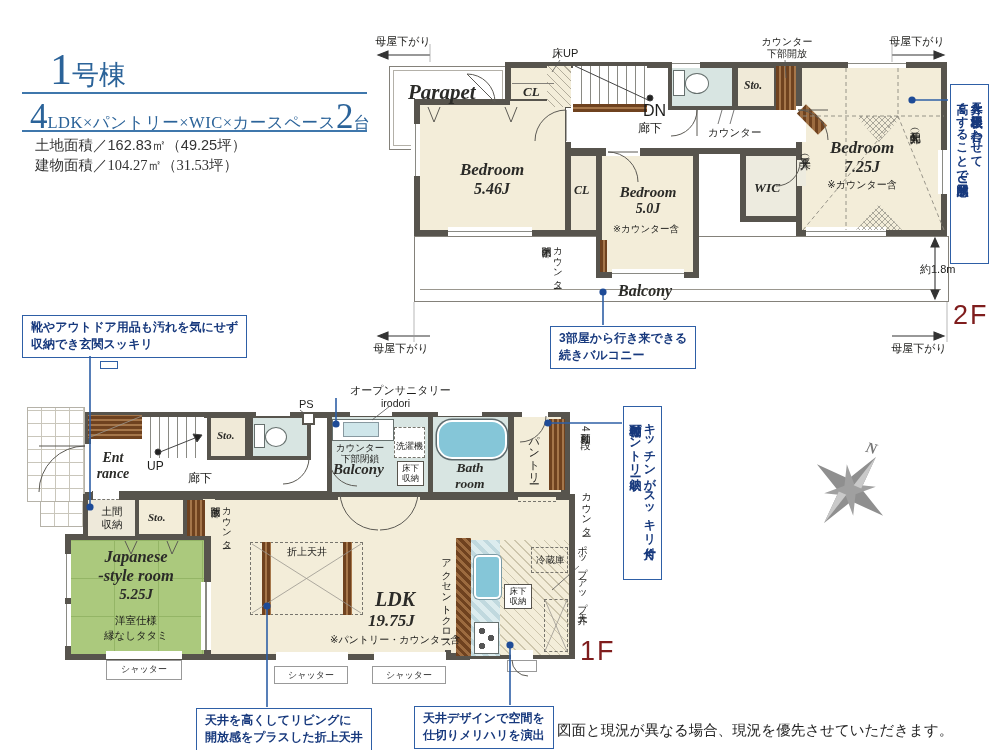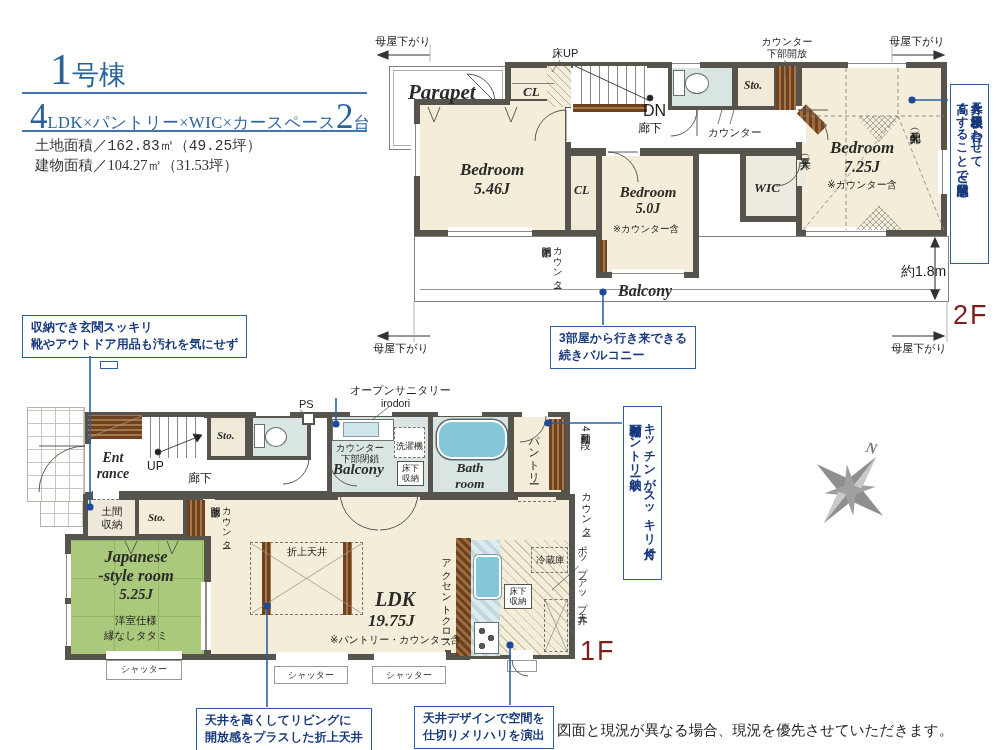--- a/index.html
+++ b/index.html
@@ -58,21 +58,21 @@
   <span style="font-size:27px">号棟</span>
 </div>
 <div class="abs" style="left:22px;top:92px;width:345px;border-top:2px solid #3f77ac"></div>
 <div class="abs" style="left:30px;top:97px;display:flex;align-items:baseline;color:#2b6399;font-family:'Liberation Serif',serif">
   <span style="font-size:35px">4</span>
   <span style="font-size:16.5px;letter-spacing:.5px">LDK×パントリー×WIC×カースペース</span>
   <span style="font-size:35px">2</span>
   <span style="font-size:16.5px">台</span>
 </div>
 <div class="abs" style="left:22px;top:130px;width:345px;border-top:2px solid #3f77ac"></div>
-<div class="abs" style="left:35px;top:136px;font-family:Liberation Mono, monospace;font-size:14.5px;color:#333">土地面積／162.83㎡（49.25坪）</div>
+<div class="abs" style="left:35px;top:136px;font-family:Liberation Sans, sans-serif;font-size:14.5px;color:#333">土地面積／162.83㎡（49.25坪）</div>
 <div class="abs" style="left:35px;top:156px;font-family:'Liberation Serif',serif;font-size:14.5px;color:#333">建物面積／104.27㎡（31.53坪）</div>
 
 <div>
 
   <div class="abs" style="left:414px;top:236px;width:533px;height:64px;border:1.5px solid #84817a;background:#fff"></div>
   <div class="abs" style="left:420px;top:289px;width:521px;height:1px;background:#9a978f"></div>
 
   <div class="abs" style="left:389px;top:66px;width:116px;height:82px;border:1.5px solid #84817a;background:#fff">
     <div style="position:absolute;inset:3px;border:1px solid #b3b0a8"></div>
   </div>
@@ -141,21 +141,21 @@
   </div>
   <div class="rm" style="left:754px;top:180px;font-size:13.5px">WIC</div>
   <div class="lbl v" style="left:798px;top:150px;font-size:11px;height:58px">（平天井）</div>
   <div class="rm c cx" style="left:862px;top:138px;font-size:17px">
     <span style="display:block">Bedroom</span>
     <span style="display:block;font-size:16px">7.25J</span>
   </div>
   <div class="lbl cx" style="left:862px;top:179px;font-size:10px">※カウンター含</div>
   <div class="lbl v" style="left:908px;top:124px;font-size:11px;height:70px">（勾配天井）</div>
   <div class="rm" style="left:618px;top:282px;font-size:16px">Balcony</div>
-  <div class="lbl" style="left:901px;top:263px;font-size:14px">約1.8m</div>
+  <div class="lbl" style="left:920px;top:263px;font-size:11px">約1.8m</div>
   <div class="flr" style="left:953px;top:300px">2F</div>
 </div>
 
 <div>
   <div class="tile" style="left:27px;top:407px;width:58px;height:95px"></div>
   <div class="tile" style="left:40px;top:501px;width:45px;height:26px"></div>
 
   <div class="wall white" style="left:85px;top:412px;width:485px;height:85px"></div>
   <div class="wall" style="left:83px;top:494px;width:130px;height:46px"></div>
   <div class="wall" style="left:205px;top:494px;width:265px;height:166px"></div>
@@ -275,22 +275,22 @@
   <div class="lbl cx" style="left:136px;top:629px;font-size:10.5px">縁なしタタミ</div>
   <div class="rm" style="left:375px;top:588px;font-size:20px">LDK</div>
   <div class="rm" style="left:368px;top:611px;font-size:17px">19.75J</div>
   <div class="lbl" style="left:330px;top:634px;font-size:10px">※パントリー・カウンター含</div>
   <div class="lbl v" style="left:440px;top:552px;font-size:10px;height:80px">アクセントクロス</div>
   <div class="lbl v" style="left:576px;top:538px;font-size:10px;height:92px">ポップアップ天井</div>
   <div class="flr" style="left:580px;top:636px">1F</div>
 </div>
 
 <div class="callout" style="left:22px;top:315px">
+  <span style="display:block">靴やアウトドア用品も汚れを気にせず</span>
   <span style="display:block">収納でき玄関スッキリ</span>
-  <span style="display:block">靴やアウトドア用品も汚れを気にせず</span>
 </div>
 <div class="callout" style="left:100px;top:361px">
 </div>
 <div class="callout" style="left:550px;top:326px">
   <span style="display:block">3部屋から行き来できる</span>
   <span style="display:block">続きバルコニー</span>
 </div>
 <div class="callout v2" style="left:950px;top:84px;height:162px">
   <span>天井を屋根形状に合わせて</span>
     <span>高くすることで開放感UP</span>

